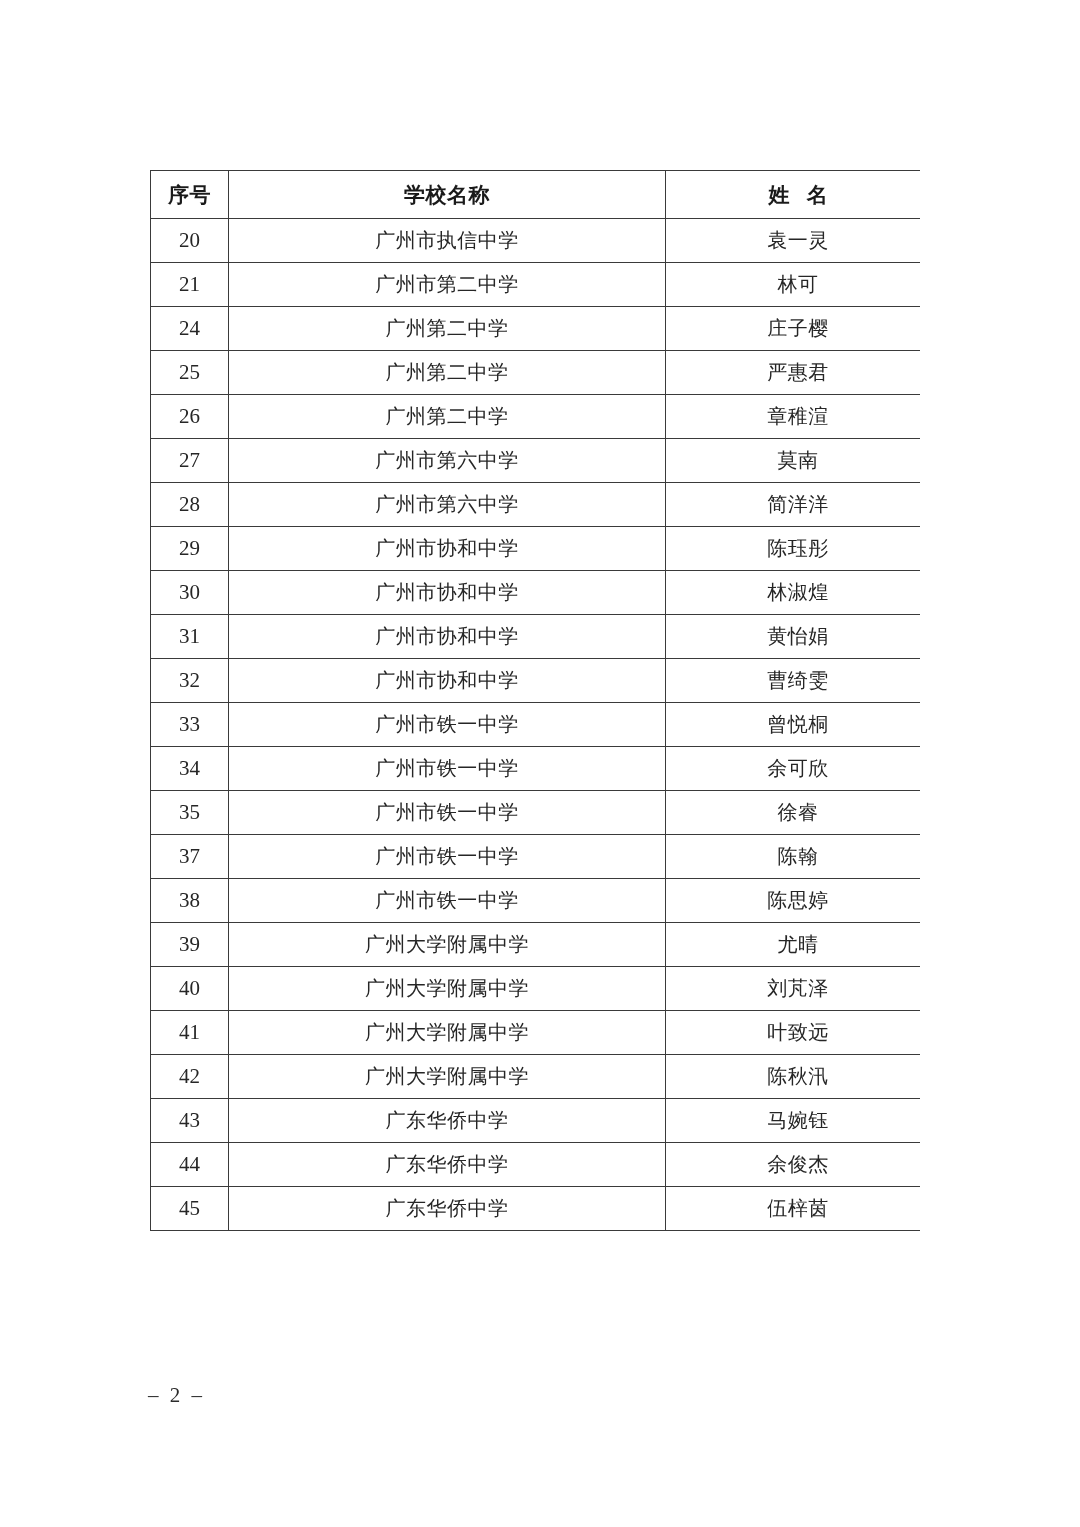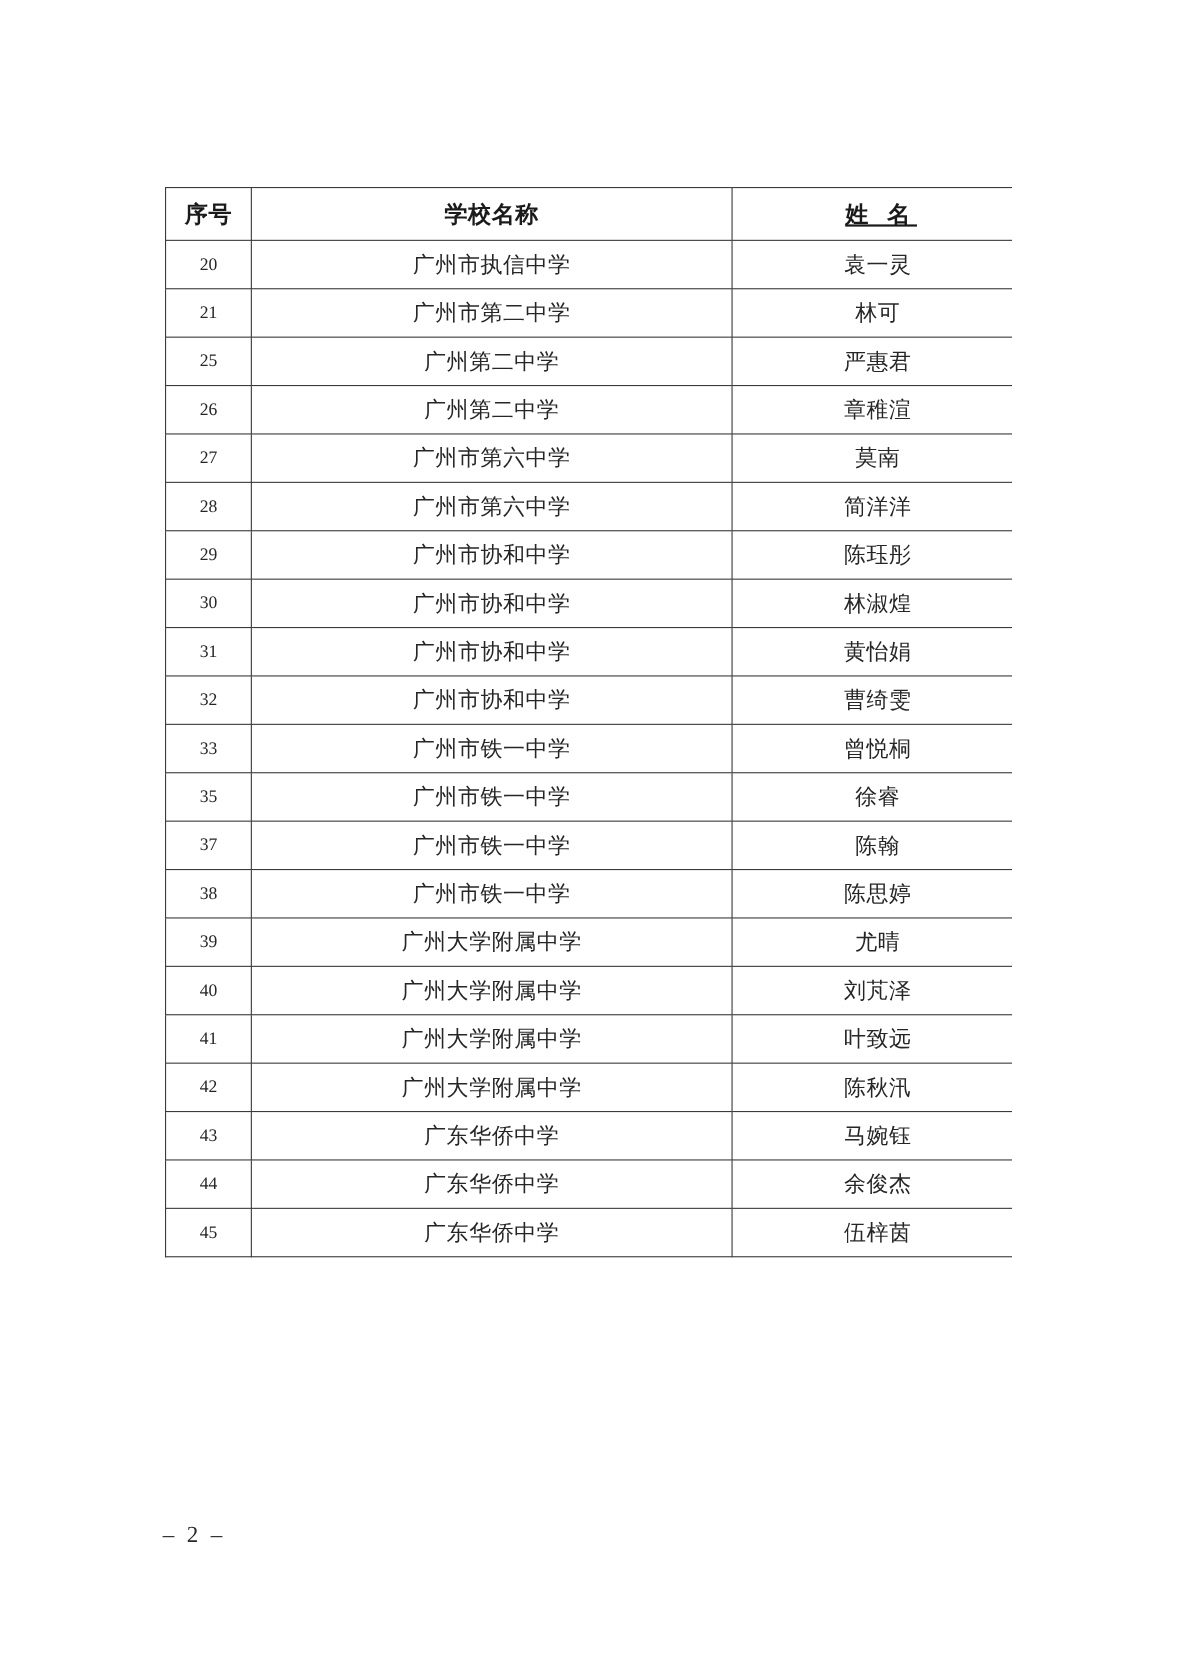--- a/index.html
+++ b/index.html
@@ -56,32 +56,31 @@
     height: 47px;
     font-weight: bold;
     font-size: 21px;
     letter-spacing: 0.5px;
     font-family: "Liberation Serif", "DejaVu Serif", serif;
   }
 
   table.roster thead th.th-name {
     letter-spacing: 6px;
     text-indent: 6px;
-    text-decoration: underline;
   }
 
   table.roster tbody td {
     height: 43px;
     font-size: 20px;
     font-weight: normal;
     color: #262626;
   }
 
   table.roster tbody td.cell-index {
-    font-size: 16px;
+    font-size: 21px;
     font-family: "Liberation Serif", "DejaVu Serif", serif;
   }
 
   table.roster tbody td.cell-school,
   table.roster tbody td.cell-name {
     letter-spacing: 0.5px;
   }
 
   .page-footer {
     position: absolute;
@@ -118,20 +117,25 @@
             <td class="cell-index">20</td>
             <td class="cell-school">广州市执信中学</td>
             <td class="cell-name">袁一灵</td>
           </tr>
           <tr>
             <td class="cell-index">21</td>
             <td class="cell-school">广州市第二中学</td>
             <td class="cell-name">林可</td>
           </tr>
           <tr>
+            <td class="cell-index">24</td>
+            <td class="cell-school">广州第二中学</td>
+            <td class="cell-name">庄子樱</td>
+          </tr>
+          <tr>
             <td class="cell-index">25</td>
             <td class="cell-school">广州第二中学</td>
             <td class="cell-name">严惠君</td>
           </tr>
           <tr>
             <td class="cell-index">26</td>
             <td class="cell-school">广州第二中学</td>
             <td class="cell-name">章稚渲</td>
           </tr>
           <tr>
@@ -163,20 +167,25 @@
             <td class="cell-index">32</td>
             <td class="cell-school">广州市协和中学</td>
             <td class="cell-name">曹绮雯</td>
           </tr>
           <tr>
             <td class="cell-index">33</td>
             <td class="cell-school">广州市铁一中学</td>
             <td class="cell-name">曾悦桐</td>
           </tr>
           <tr>
+            <td class="cell-index">34</td>
+            <td class="cell-school">广州市铁一中学</td>
+            <td class="cell-name">余可欣</td>
+          </tr>
+          <tr>
             <td class="cell-index">35</td>
             <td class="cell-school">广州市铁一中学</td>
             <td class="cell-name">徐睿</td>
           </tr>
           <tr>
             <td class="cell-index">37</td>
             <td class="cell-school">广州市铁一中学</td>
             <td class="cell-name">陈翰</td>
           </tr>
           <tr>

